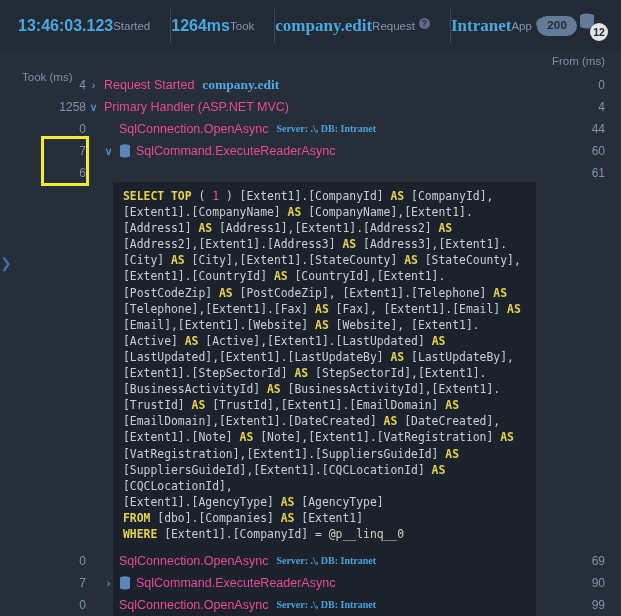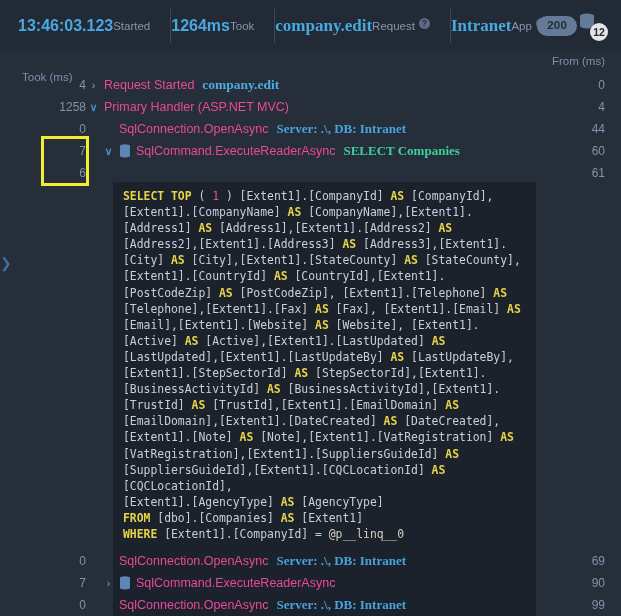--- a/index.html
+++ b/index.html
@@ -162,21 +162,21 @@
     display: inline-block;
     width: 11px;
     color: #4d87c4;
     font-size: 11px;
     line-height: 22px;
     text-align: center;
     font-weight: bold;
   }
   .chev.spacer { color: transparent; }
   .rlabel { color: #ec4899; }
-  .rdetail { font-family: "Liberation Serif", serif; font-size: 13px; font-weight: bold; }
+  .rdetail { font-family: "Liberation Serif", serif; font-size: 10px; font-weight: bold; }
   .rdetail.blue { color: #46a3df; }
   .rdetail.teal { color: #3ecf9a; }
   .rlink { color: #4fa9e2; font-family: "Liberation Serif", serif; font-size: 13.5px; font-weight: bold; }
   .db-ico { display: inline-flex; width: 12px; height: 14px; align-items: center; }
 
   
   .codeblock {
     position: absolute;
     left: 113px;
     top: 182px;
@@ -321,21 +321,20 @@
             <ellipse cx="6" cy="4.3" rx="5" ry="1.7" fill="#5e86b8"></ellipse>
             <rect x="1" y="4.4" width="10" height="2" fill="#5e86b8"></rect>
             <ellipse cx="6" cy="6.8" rx="5" ry="1.7" fill="#5e86b8"></ellipse>
             <rect x="1" y="7" width="10" height="2" fill="#5e86b8"></rect>
             <ellipse cx="6" cy="9.3" rx="5" ry="1.7" fill="#5e86b8"></ellipse>
             <rect x="1" y="9.4" width="10" height="2" fill="#5e86b8"></rect>
             <ellipse cx="6" cy="11.8" rx="5" ry="1.7" fill="#5e86b8"></ellipse>
           </svg>
         </span>
         <span class="rlabel">SqlCommand.ExecuteReaderAsync</span>
-        <span class="rdetail teal" style="margin-left: 3px;">SELECT Companies</span>
       </span>
       <span class="from">60</span>
     </div>
     <div class="row">
       <span class="took">6</span>
       <span class="from">61</span>
     </div>
   </div>
 
 <div class="codeblock">

